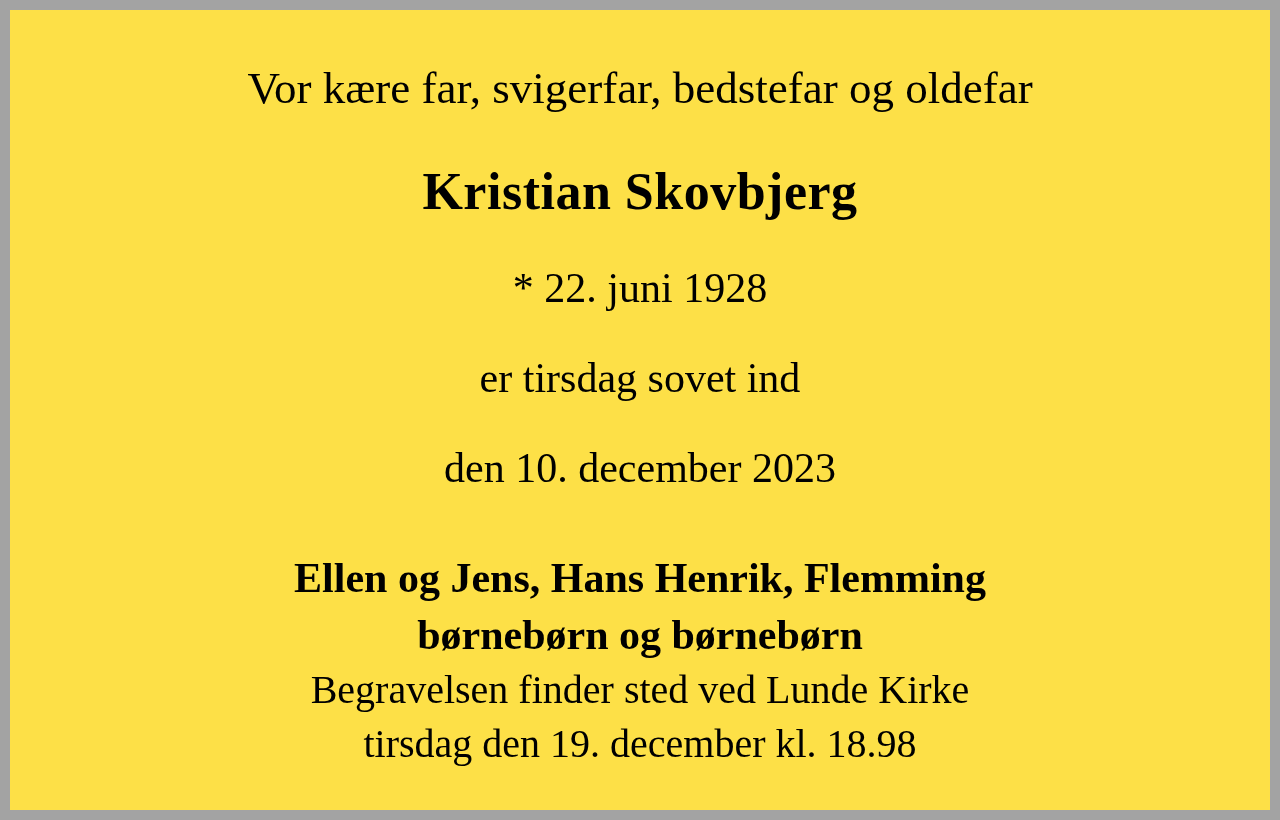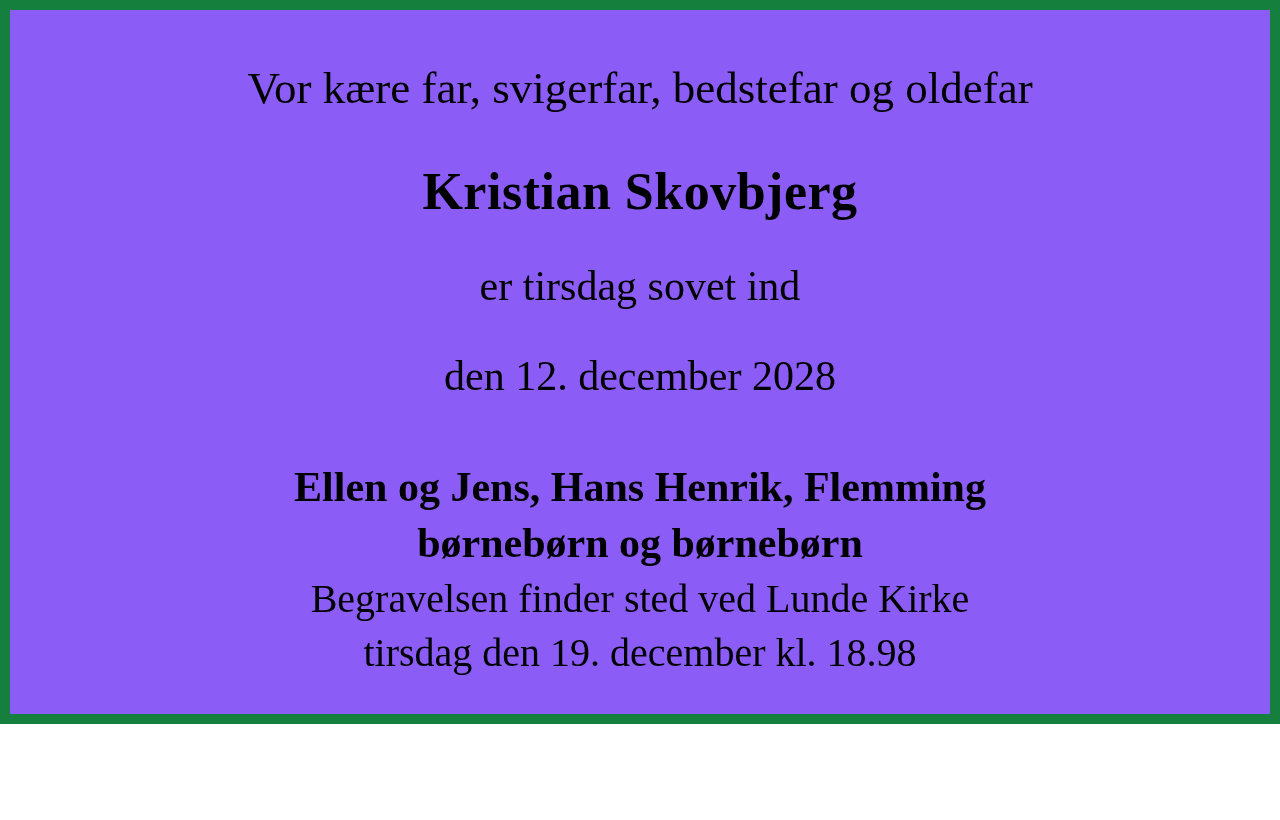--- a/index.html
+++ b/index.html
@@ -11,23 +11,23 @@
     width: 1280px;
     height: 820px;
     font-family: "Liberation Serif", "DejaVu Serif", serif;
     color: #000000;
     overflow: hidden;
   }
 
   .obituary-frame {
     box-sizing: border-box;
     width: 1280px;
-    height: 724px;
-    border: 10px solid #15803d;
-    background: #8b5cf6;
+    height: 820px;
+    border: 10px solid #a3a3a3;
+    background: #fde047;
     display: flex;
     flex-direction: column;
     align-items: center;
     justify-content: flex-start;
     padding: 44px 60px 30px 60px;
   }
 
   .line {
     width: 100%;
     text-align: center;
@@ -88,24 +88,25 @@
 </style>
 </head>
 <body>
 
 <div class="obituary-frame">
 
   <div class="line intro">Vor kære far, svigerfar, bedstefar og oldefar</div>
 
   <div class="line name">Kristian Skovbjerg</div>
 
+  <div class="line birth">* 22. juni 1928</div>
 
   <div class="line passed">er tirsdag sovet ind</div>
 
-  <div class="line death-date">den 12. december 2028</div>
+  <div class="line death-date">den 10. december 2023</div>
 
   <div class="line survivors">
     <span class="survivors-first">Ellen og Jens, Hans Henrik, Flemming</span>
     <span class="survivors-second">børnebørn og børnebørn</span>
   </div>
 
   <div class="line funeral">
     <span class="funeral-first">Begravelsen finder sted ved Lunde Kirke</span>
     <span class="funeral-second">tirsdag den 19. december kl. 18.98</span>
   </div>

